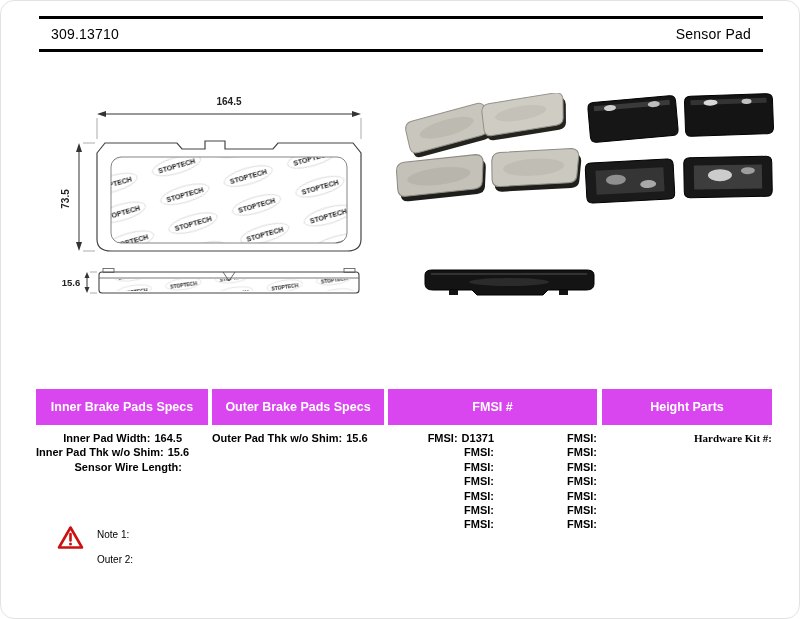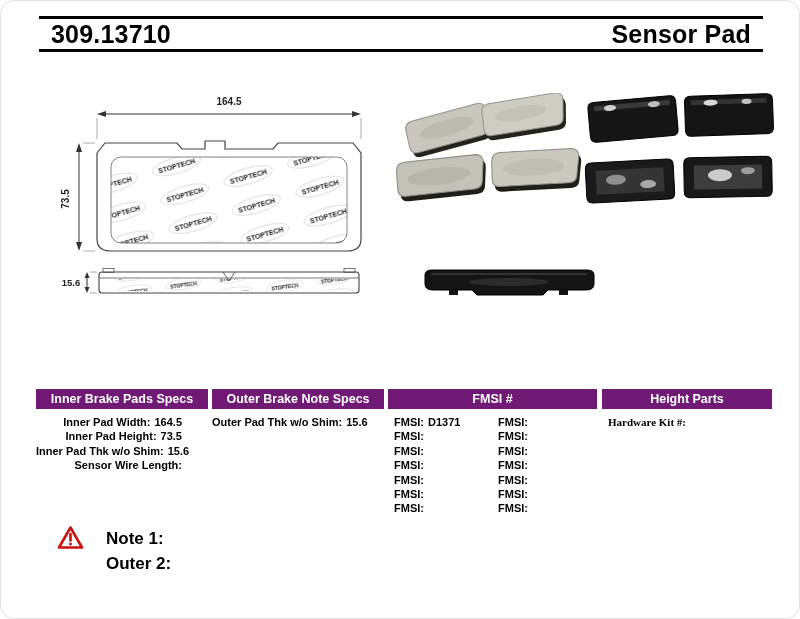--- a/index.html
+++ b/index.html
@@ -1,50 +1,50 @@
 <!DOCTYPE html>
 <html><head>
 <meta charset="utf-8">
 <style>
   html,body{margin:0;padding:0;background:#fff;}
   body{font-family:"Liberation Sans",sans-serif;color:#000;}
   .page{position:relative;width:800px;height:619px;background:#fff;border:1px solid #e2e2e2;border-radius:14px;overflow:hidden;box-sizing:border-box;}
 
   
   .hdr{position:absolute;left:38px;right:36px;top:15px;height:36px;border-top:3px solid #000;border-bottom:3px solid #000;display:flex;align-items:center;justify-content:space-between;padding:0 12px;box-sizing:border-box;}
-  .hdr span{font-size:25px;font-weight:bold;letter-spacing:.2px;}
+  .hdr span{font-size:14px;font-weight:normal;letter-spacing:.2px;}
 
   
   .front-svg{position:absolute;left:58px;top:92px;}
   .side-svg{position:absolute;left:58px;top:260px;}
   .photoA{position:absolute;left:388px;top:92px;}
   .photoB{position:absolute;left:578px;top:86px;}
   .photoC{position:absolute;left:416px;top:258px;}
   svg text{font-family:"Liberation Sans",sans-serif;fill:#222;font-weight:bold;}
 
   
   .col{position:absolute;top:388px;}
-  .col-header{height:20px;background:#701a75;color:#fff;font-size:12.5px;font-weight:bold;display:flex;align-items:center;justify-content:center;width:100%;}
-  .rows{padding-top:6px;}
+  .col-header{height:36px;background:#d946ef;color:#fff;font-size:12.5px;font-weight:bold;display:flex;align-items:center;justify-content:center;width:100%;}
+  .rows{padding-top:6px;text-align:right;}
   .spec-row{font-size:11px;font-weight:bold;line-height:14.4px;white-space:nowrap;}
   .val{margin-left:4px;}
   .val:empty{margin-left:0;}
   .col-inner{left:35px;width:172px;}
   .col-outer{left:211px;width:172px;}
   .col-fmsi{left:387px;width:209px;}
   .col-related{left:601px;width:170px;}
   .col-inner .rows,.col-outer .rows{text-align:right;padding-right:26px;box-sizing:border-box;}
   .fmsi-cols{display:flex;}
   .fmsi-left{width:106px;padding-left:6px;box-sizing:border-box;}
   .fmsi-right{flex:1;padding-left:4px;}
   .col-related .rows{padding-left:6px;font-family:Liberation Serif, serif;}
 
   
   .notes{position:absolute;left:56px;top:524px;display:flex;align-items:flex-start;}
-  .note-lines{margin-left:22px;font-size:17px;font-weight:bold;padding-top:4px;}
+  .note-lines{margin-left:13px;font-size:10px;font-weight:normal;padding-top:4px;}
   .note-lines div{height:25px;}
 </style>
 </head>
 <body>
 
 <div class="page">
 
   <div class="hdr">
     <span>309.13710</span>
     <span>Sensor Pad</span>
@@ -160,28 +160,27 @@
     <line x1="14" y1="15" x2="170" y2="15" stroke="#3c3c3c" stroke-width="1.4"></line>
     <rect x="32" y="31" width="9" height="5" fill="#141414"></rect>
     <rect x="142" y="31" width="9" height="5" fill="#141414"></rect>
     <ellipse cx="92" cy="23" rx="40" ry="4" fill="#2b2b2b"></ellipse>
   </svg>
 
   <div class="col col-inner">
     <div class="col-header">Inner Brake Pads Specs</div>
     <div class="rows">
       <div class="spec-row"><span>Inner Pad Width:</span><span class="val">164.5</span></div>
-      <div class="spec-row"><span>Inner Pad Height:</span><span class="val">73.5</span></div>
       <div class="spec-row"><span>Inner Pad Thk w/o Shim:</span><span class="val">15.6</span></div>
       <div class="spec-row"><span>Sensor Wire Length:</span><span class="val"></span></div>
     </div>
   </div>
 
   <div class="col col-outer">
-    <div class="col-header">Outer Brake Note Specs</div>
+    <div class="col-header">Outer Brake Pads Specs</div>
     <div class="rows">
       <div class="spec-row"><span>Outer Pad Thk w/o Shim:</span><span class="val">15.6</span></div>
     </div>
   </div>
 
   <div class="col col-fmsi">
     <div class="col-header">FMSI #</div>
     <div class="rows fmsi-cols">
       <div class="fmsi-left">
         <div class="spec-row"><span>FMSI:</span><span class="val">D1371</span></div>

